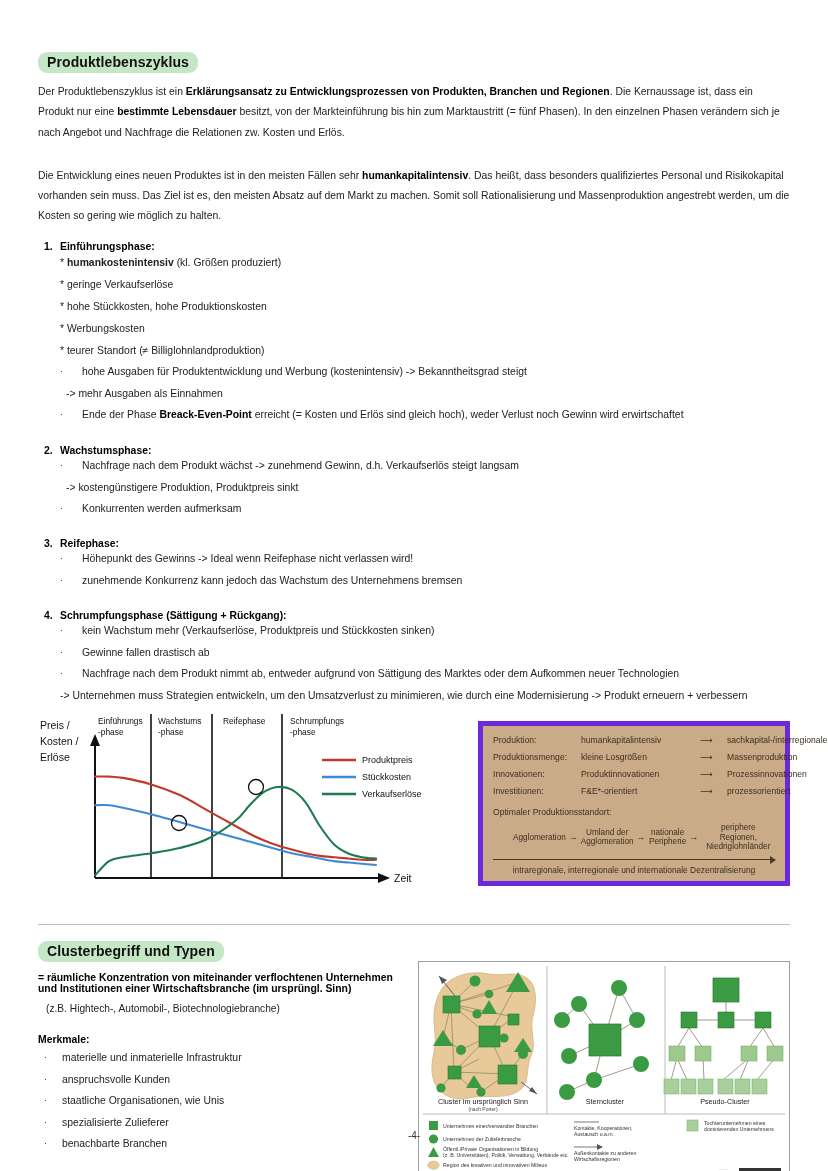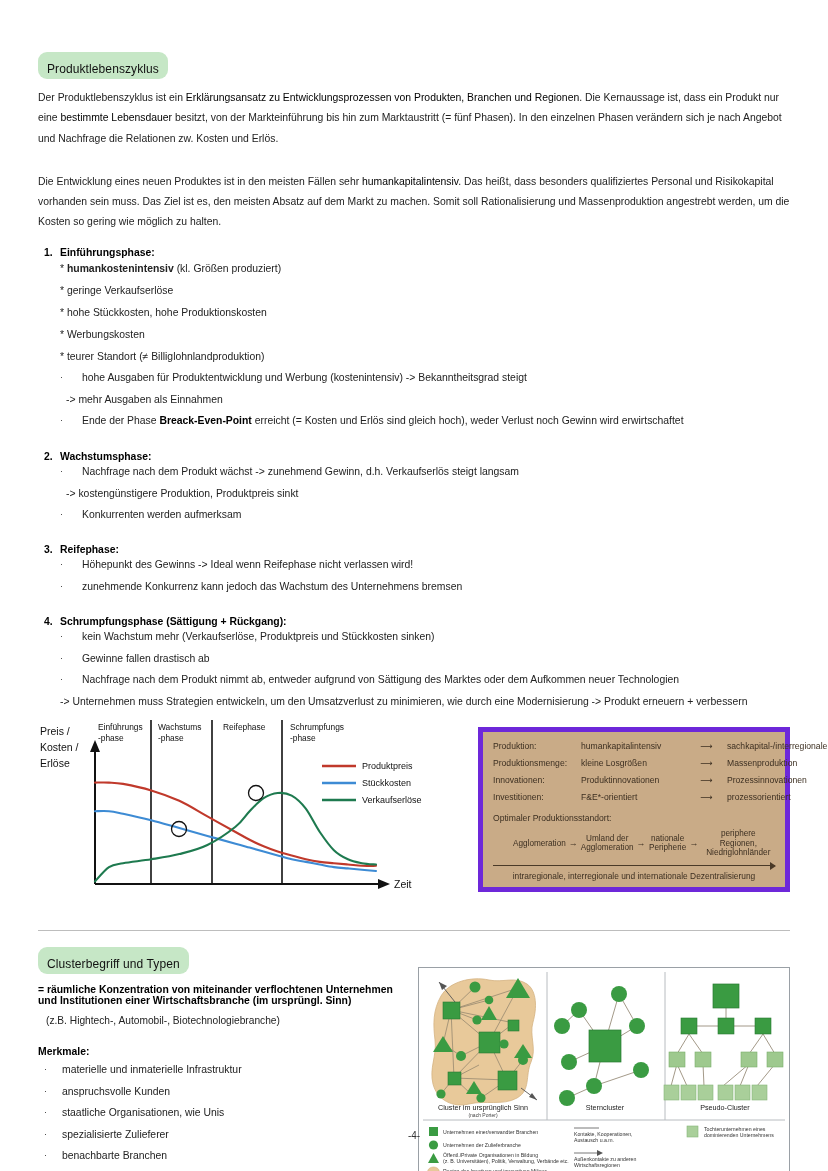--- a/index.html
+++ b/index.html
@@ -24,36 +24,36 @@
   }
   .content {
     padding: 52px 38px 0 38px;
   }
 
   
   .section-chip {
     display: inline-block;
     background: #c6e7c6;
     border-radius: 9px;
-    padding: 10px 9px 3px 9px;
-    font-size: 12px;
-    font-weight: normal;
+    padding: 2px 9px 3px 9px;
+    font-size: 14px;
+    font-weight: bold;
     color: #111;
     letter-spacing: .1px;
   }
 
   
   p.body {
     font-size: 10.4px;
     line-height: 1.95;
     margin: 9px 0 0 0;
     color: #222;
     text-align: left;
   }
-  p.body b { font-weight: normal; color:#000; }
+  p.body b { font-weight: bold; color:#000; }
 
   .block-gap { height: 14px; }
 
   
   .phase-title {
     font-size: 10.4px;
     font-weight: bold;
     margin: 0 0 5px 0;
     padding-left: 22px;
     position: relative;

